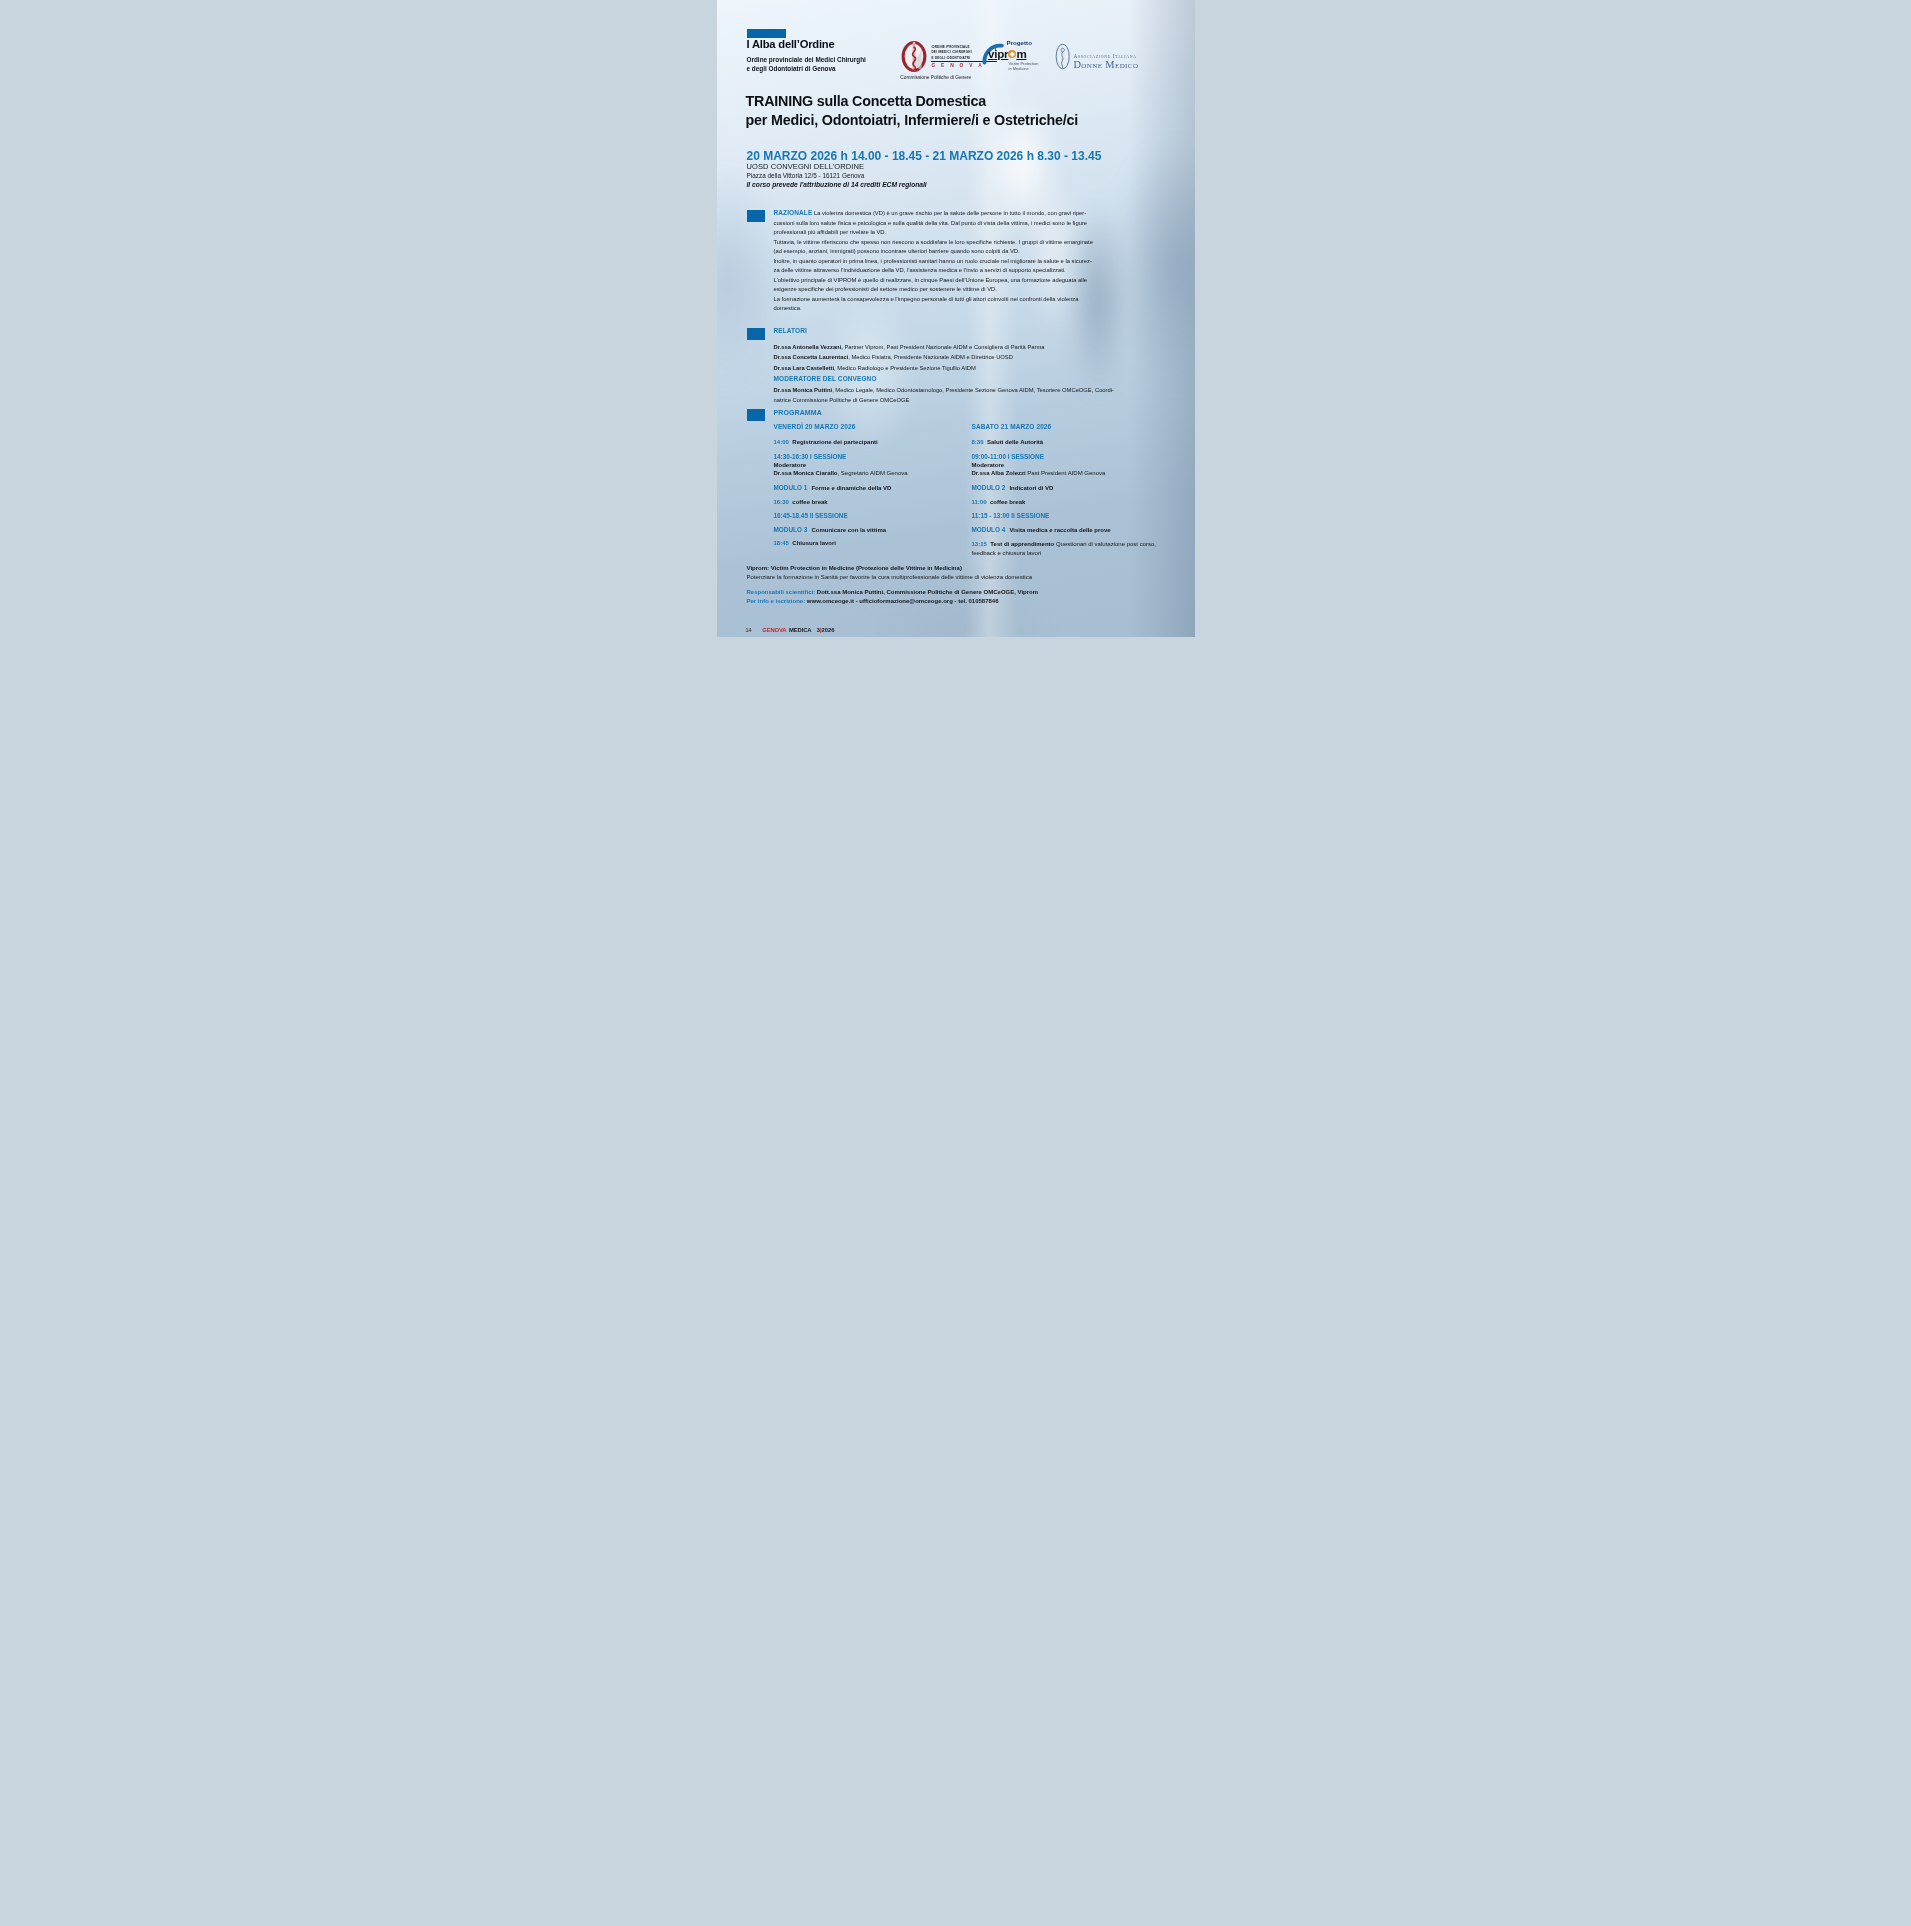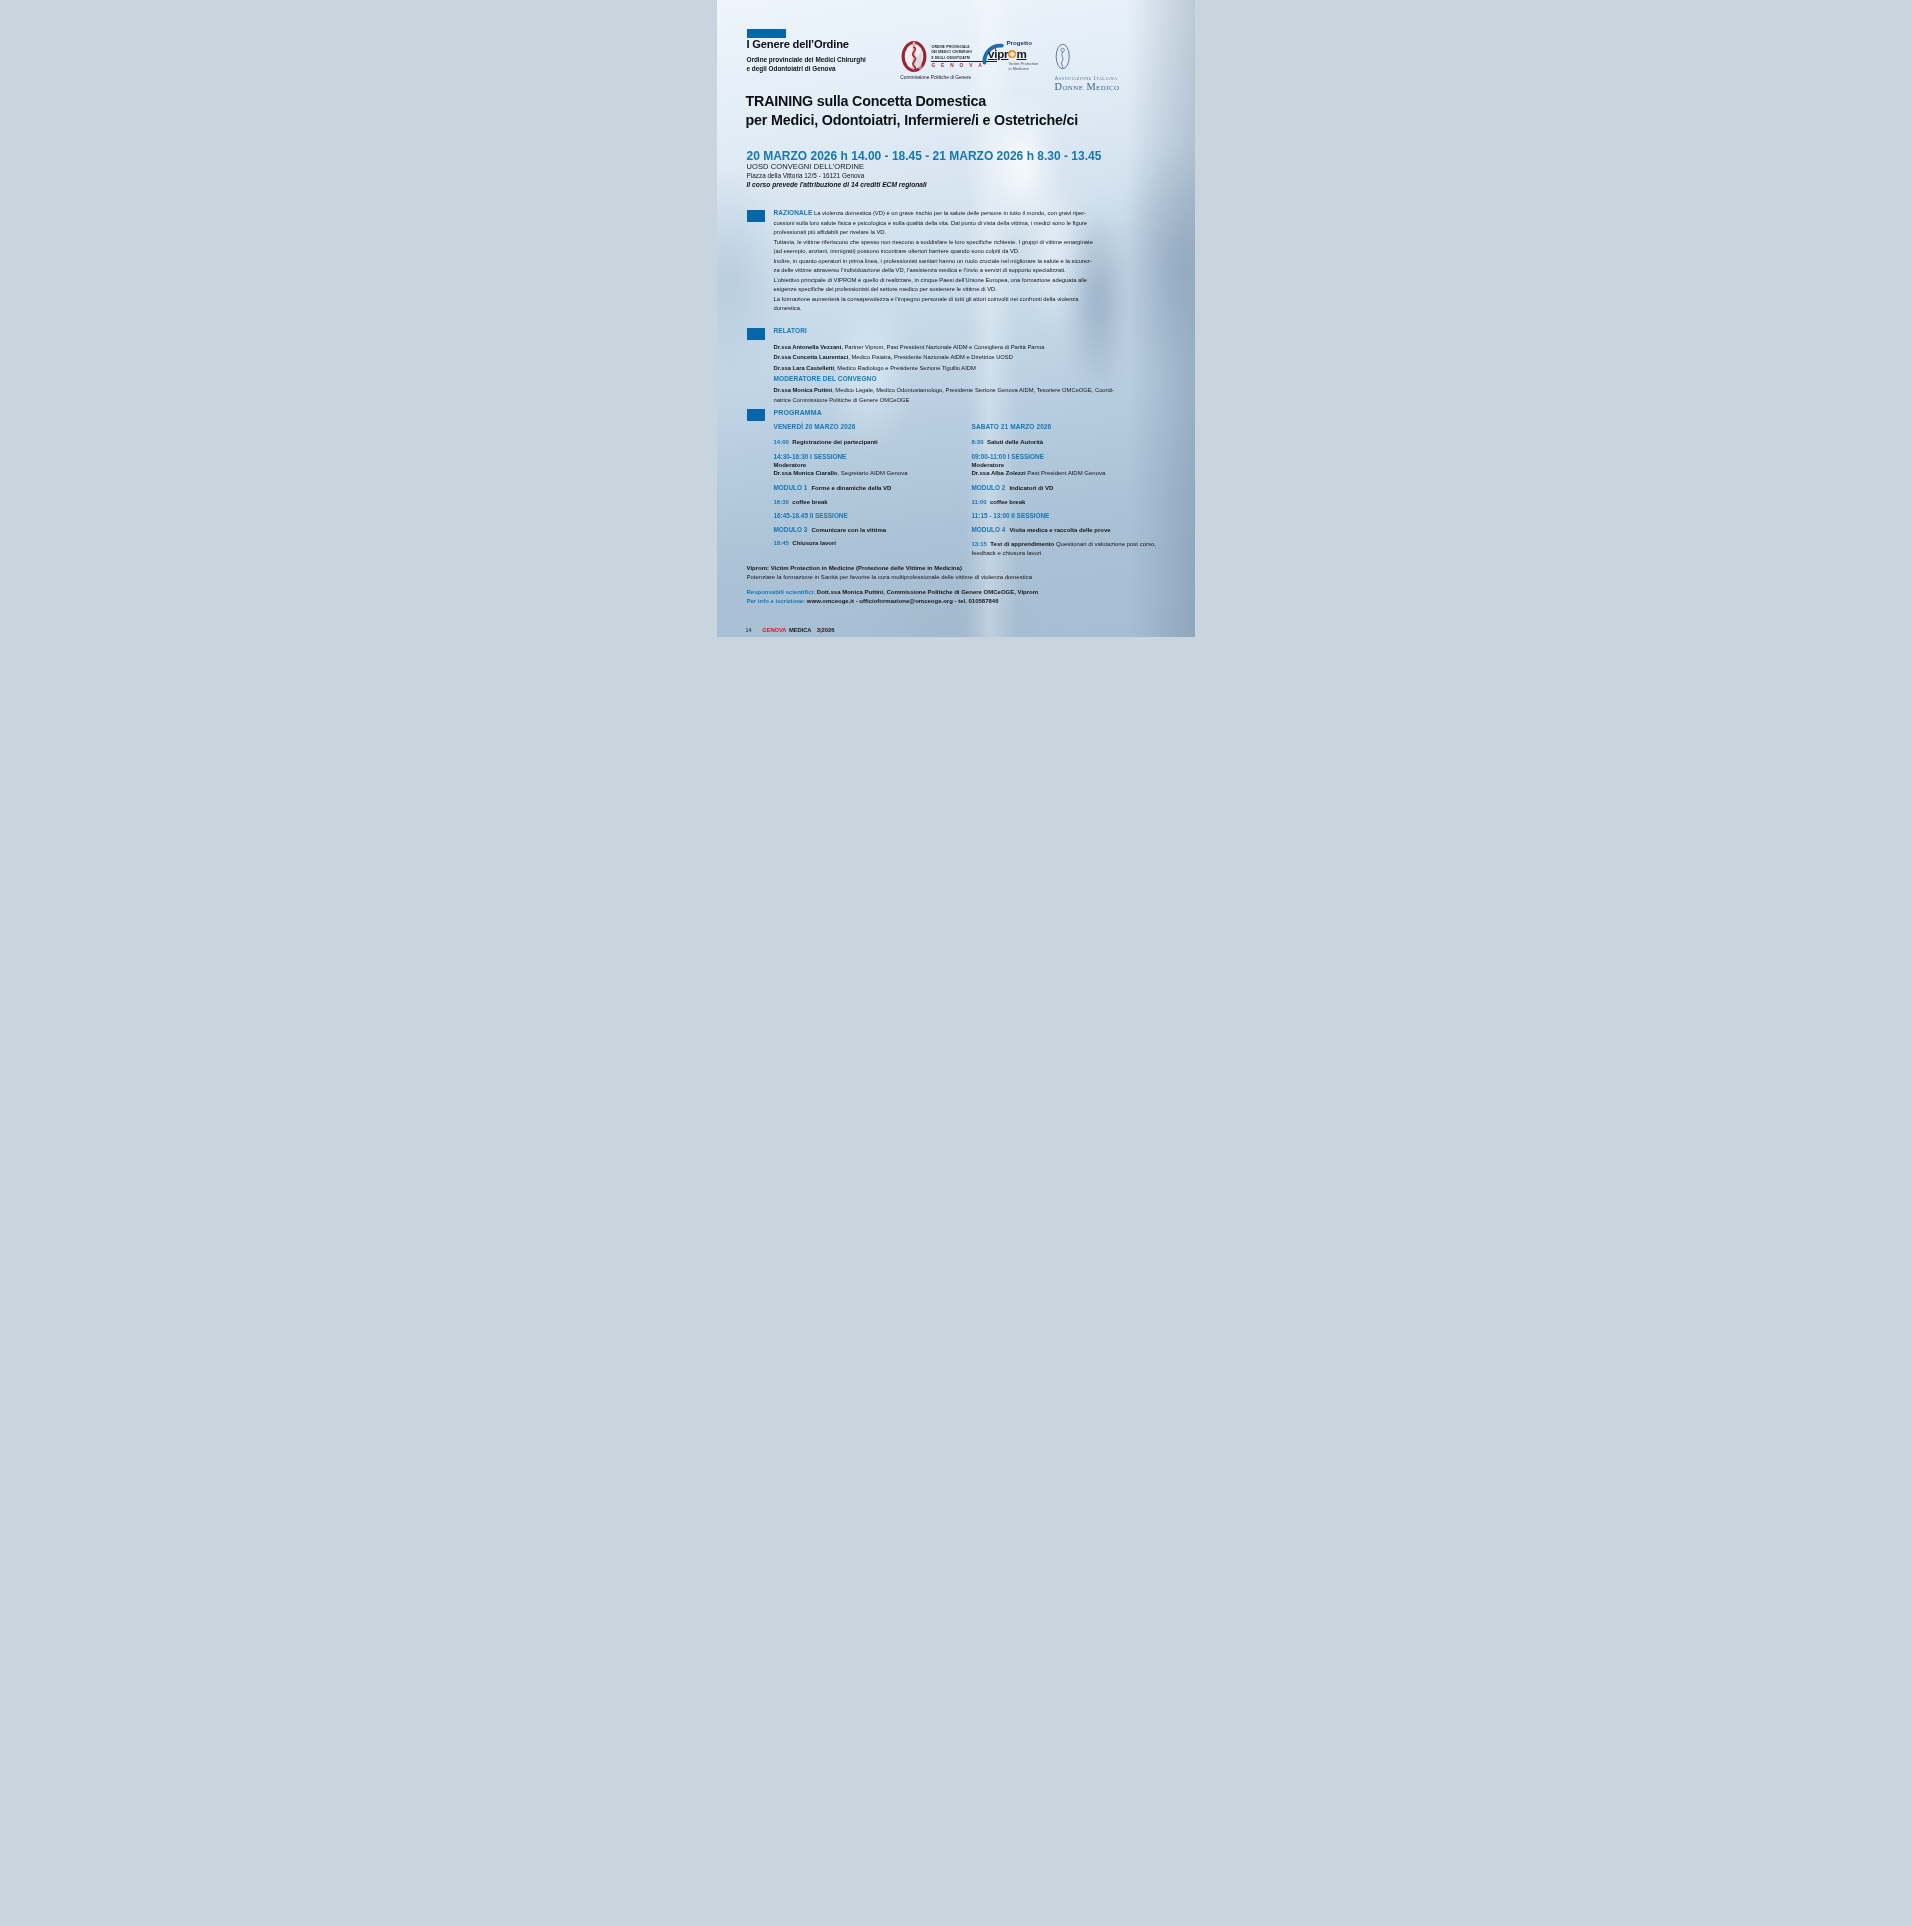--- a/index.html
+++ b/index.html
@@ -48,21 +48,21 @@
   .vip-swoosh{position:absolute;left:-1.5px;top:3.9px;}
   .vip-word{position:absolute;left:5.4px;top:7.7px;font-size:11.6px;font-weight:bold;letter-spacing:-0.2px;color:#16181d;text-decoration:underline;}
   .vip-i{position:relative;}
   .vip-i::after{content:"";position:absolute;left:0.4px;top:0.8px;width:1.9px;height:2.7px;background:#cf2418;border-radius:0.4px;}
   .ocirc{display:inline-block;width:8px;height:8px;border-radius:50%;background:#e68a1a;position:relative;vertical-align:-0.8px;}
   .ocirc::before{content:"";position:absolute;left:50%;top:50%;width:4.6px;height:1.3px;background:#fff;transform:translate(-50%,-50%);}
   .ocirc::after{content:"";position:absolute;left:50%;top:50%;width:1.3px;height:4.6px;background:#fff;transform:translate(-50%,-50%);}
   .vip-tag{position:absolute;left:26px;top:22.3px;font-size:4px;line-height:5px;color:#4c5258;}
 
   
-  .aidm{left:338px;top:43px;display:flex;align-items:flex-start;gap:3.5px;flex-direction:column;}
+  .aidm{left:338px;top:43px;display:flex;align-items:flex-end;gap:3.5px;}
   .aidm-text{font-family:"Liberation Serif",serif;color:#4e709a;}
   .aidm-l1{font-size:5.4px;letter-spacing:0.6px;font-variant:small-caps;line-height:6.2px;}
   .aidm-l2{font-size:10.4px;letter-spacing:0.4px;font-variant:small-caps;line-height:11.6px;color:#44658f;}
 
   .main-title{left:29px;top:92px;font-size:14.3px;line-height:19px;font-weight:bold;letter-spacing:-0.2px;color:#0d1014;}
 
   .ev-dates{left:30px;top:149px;font-size:12px;font-weight:bold;color:#1577b6;}
   .ev-venue{left:30px;top:162px;font-size:7.5px;color:#14171c;letter-spacing:0.1px;}
   .ev-addr{left:30px;top:172px;font-size:6.4px;color:#14171c;}
   .ev-ecm{left:30px;top:181px;font-size:6.7px;font-weight:bold;font-style:italic;color:#101318;}
@@ -111,21 +111,21 @@
   .f-iss{font-weight:bold;color:#17191d;margin-left:5.4px;}
   .f-sep{font-weight:bold;color:#cf2026;}
 </style>
 </head>
 <body>
 
 <div class="page">
   <div class="content">
 
     <div class="abs band-rect"></div>
-    <div class="abs series-title nw">I Genere dell’Ordine</div>
+    <div class="abs series-title nw">I Alba dell’Ordine</div>
     <div class="abs series-sub">
       <div>Ordine provinciale dei Medici Chirurghi</div>
       <div>e degli Odontoiatri di Genova</div>
     </div>
 
     <div class="abs omceoge">
       <div class="omc-row">
         <span>
           <svg width="28" height="31" viewBox="0 0 72 80">
             <ellipse cx="36" cy="40" rx="28" ry="36" fill="#eef1f3" stroke="#9c2431" stroke-width="8"></ellipse>

